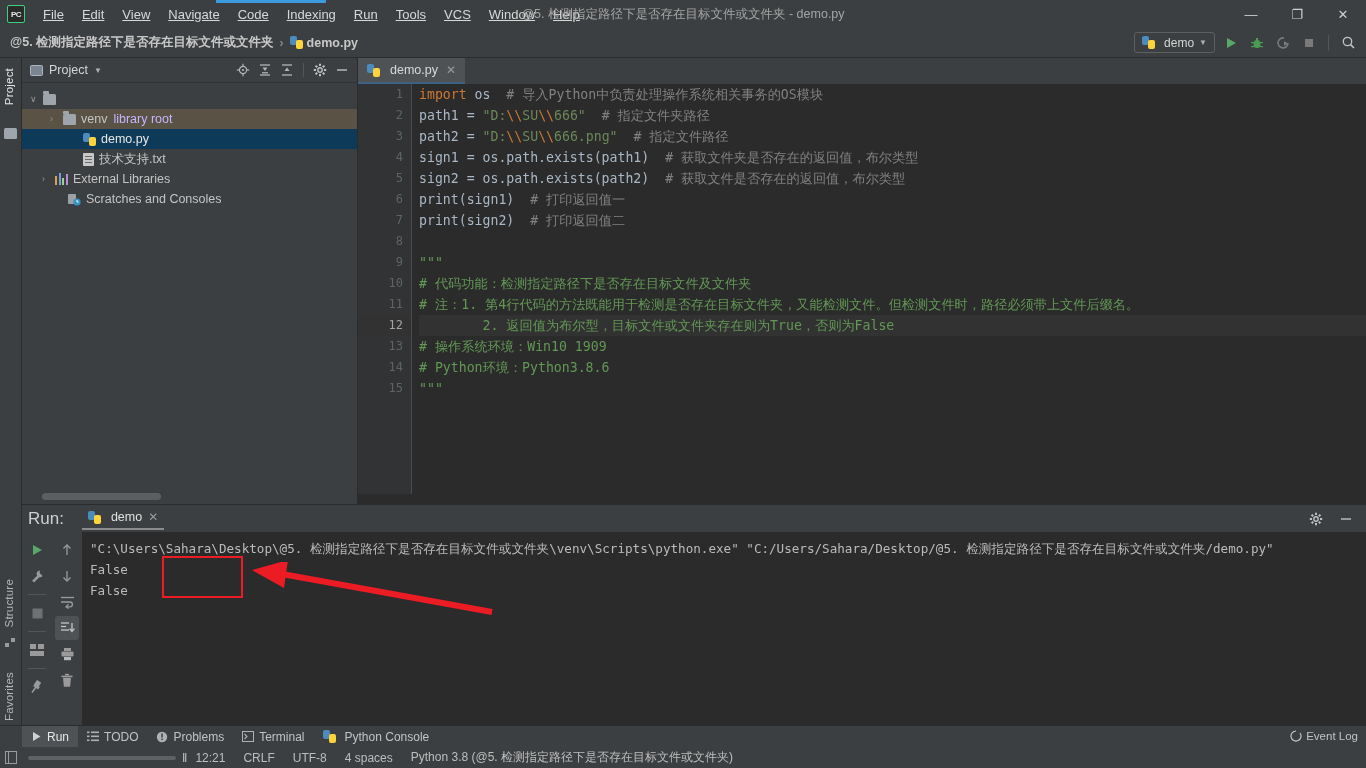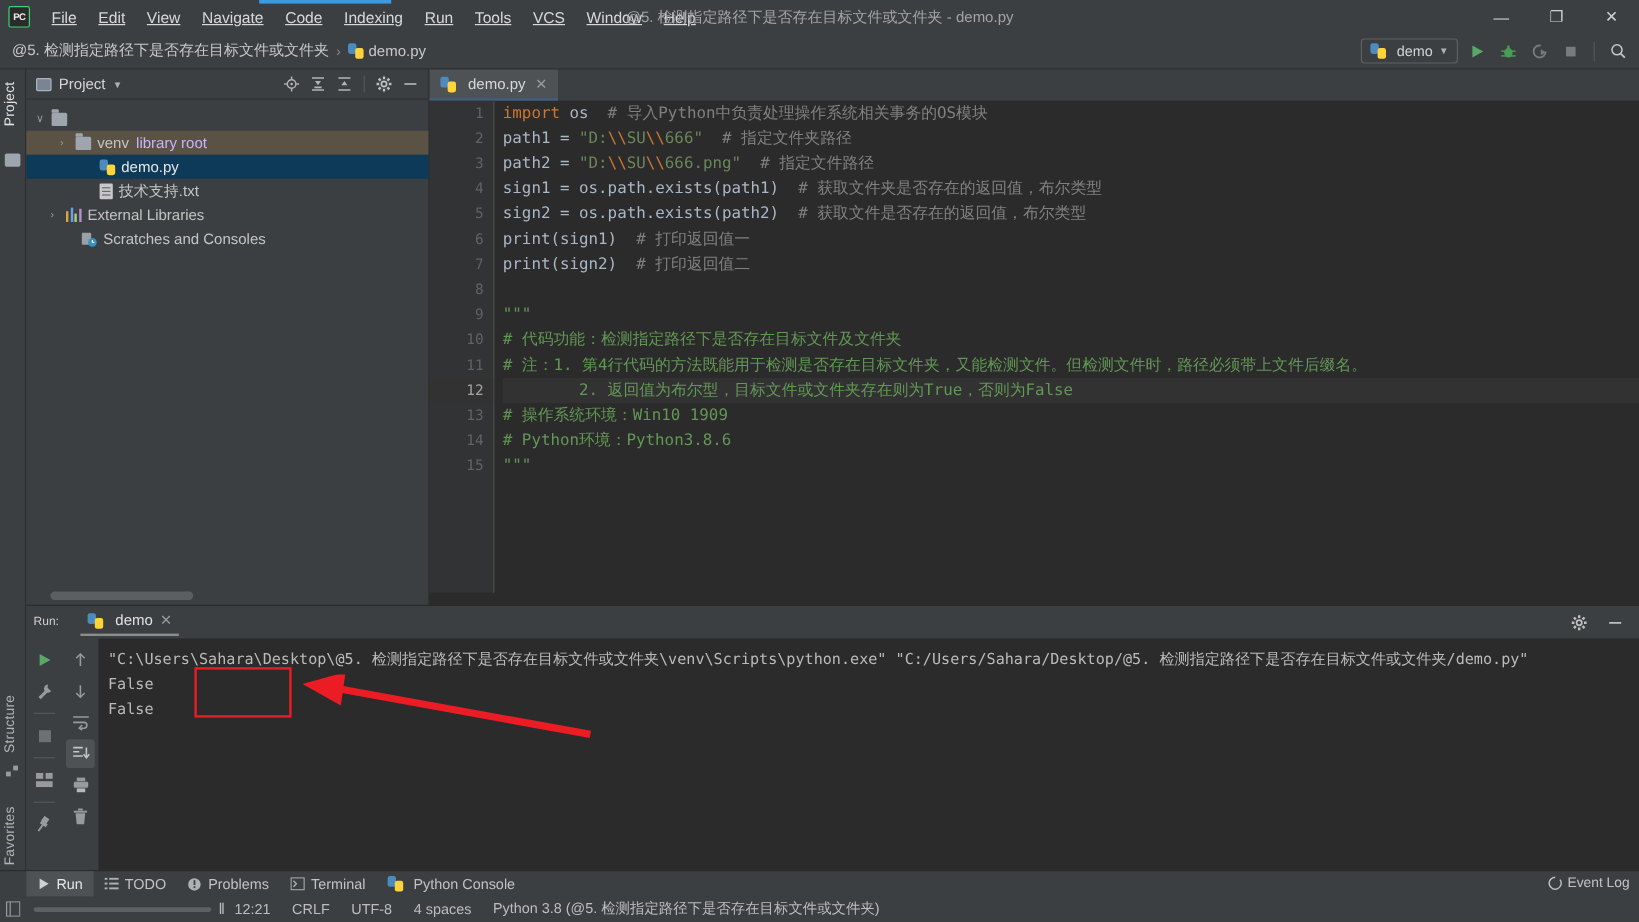--- a/index.html
+++ b/index.html
@@ -177,21 +177,21 @@
   .editor-bottom-strip {
     position:absolute; left:0; bottom:0; width: 1008px; height: 10px; background:#2b2b2b;
   }
 
   
   .runwin {
     position: absolute; left: 22px; top: 504px; width: 1344px; height: 221px;
     background: #3c3f41; border-top: 1px solid #2b2b2b;
   }
   .run-header { height: 27px; display:flex; align-items:center; padding-left: 6px; }
-  .run-label { font-size: 10px; color: #cfcfcf; margin-right: 18px; }
+  .run-label { font-size: 17px; color: #cfcfcf; margin-right: 18px; }
   .run-tab {
     display:flex; align-items:center; gap:6px; font-size:12.5px; color:#e0e0e0;
     border-bottom: 2px solid #8c8c8c; padding: 3px 6px 4px 6px;
   }
   .run-tab .x { color:#9a9a9a; font-size:12px; }
   .run-header-right { margin-left:auto; display:flex; align-items:center; gap:10px; padding-right:10px; }
 
   .run-body { position:absolute; left:0; top: 27px; width: 1344px; height: 194px; display:flex; }
   .run-tools {
     width: 30px; height: 194px; background: #3c3f41; display:flex; flex-direction:column;
@@ -280,21 +280,21 @@
       <div class="win-btn">
           <span>❐</span>
         </div>
       <div class="win-btn close">
           <span>✕</span>
         </div>
     </div>
   </div>
 
   <div class="navbar">
-    <div class="crumb" style="margin-left:10px;">
+    <div class="crumb" style="margin-left:10px;font-weight:bold;">
       <span>@5. 检测指定路径下是否存在目标文件或文件夹</span>
       <span class="crumb-sep">›</span>
       <span class="py-icon"></span>
       <span>demo.py</span>
     </div>
     <div style="margin-left:auto; display:flex; align-items:center; gap:6px; padding-right:8px;">
       <div class="run-config">
         <span class="py-icon"></span>
         <span>demo</span>
         <span style="font-size:8px;color:#b0b0b0;">▼</span>

